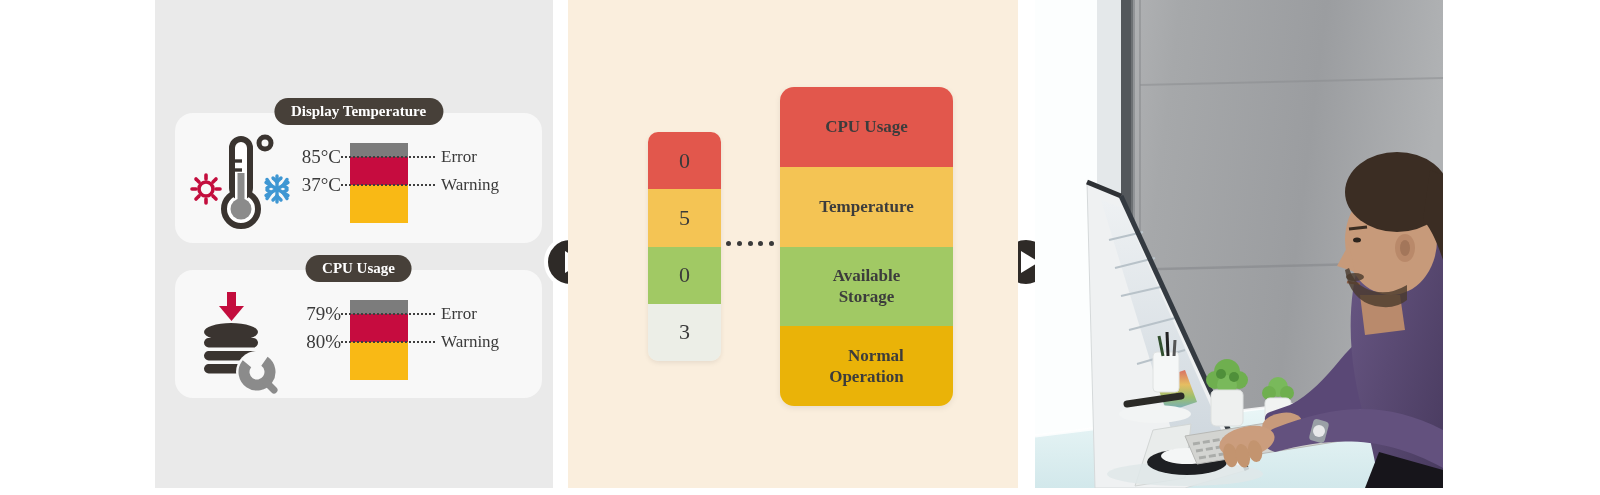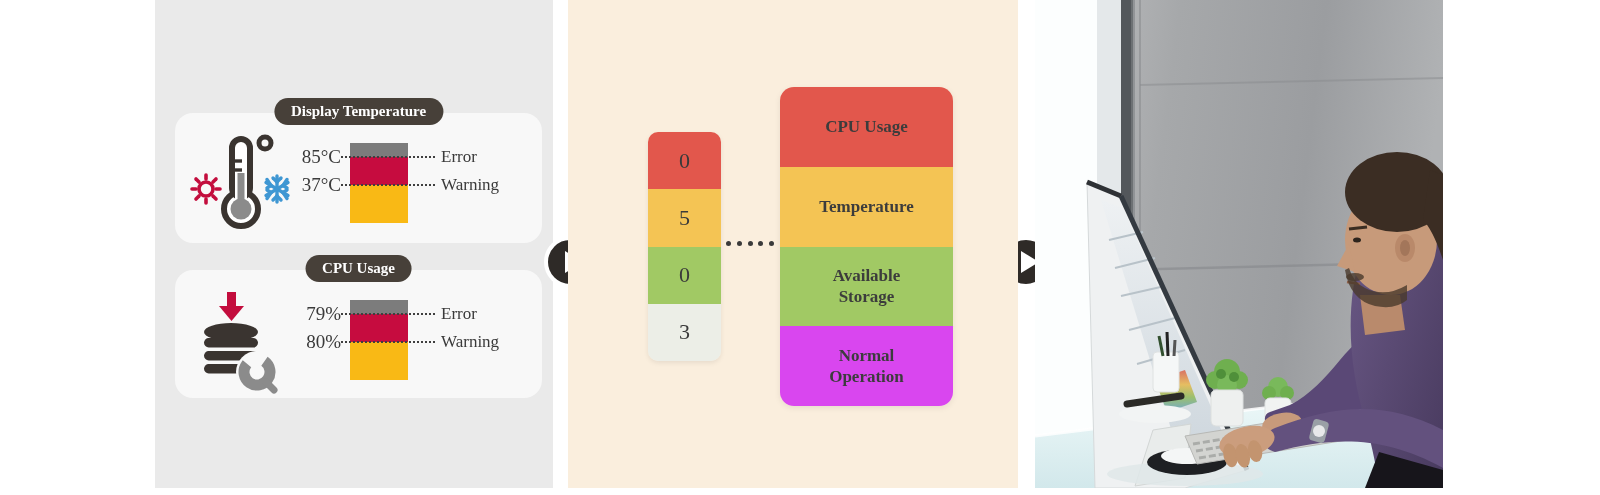--- a/index.html
+++ b/index.html
@@ -169,21 +169,21 @@
         <span></span>
         <span></span>
         <span></span>
         <span></span>
     </div>
     <div class="label-col">
       <div class="cell" style="background-color: rgb(226, 87, 76);">CPU Usage</div>
       <div class="cell" style="background-color: rgb(244, 196, 84);">Temperature</div>
       <div class="cell" style="background-color: rgb(161, 201, 100);">Available
 Storage</div>
-      <div class="cell" style="background-color: #d946ef;">Normal
+      <div class="cell" style="background-color: #eab308; text-align: right;">Normal
 Operation</div>
     </div>
   </section>
 
   <section class="photo">
     <svg width="408" height="488" viewBox="0 0 408 488">
       <defs>
         <linearGradient id="wallGrad" x1="0" y1="0" x2="1" y2="0.15">
           <stop offset="0" stop-color="#c2c3c5"></stop>
             <stop offset="0.35" stop-color="#a6a8aa"></stop>

